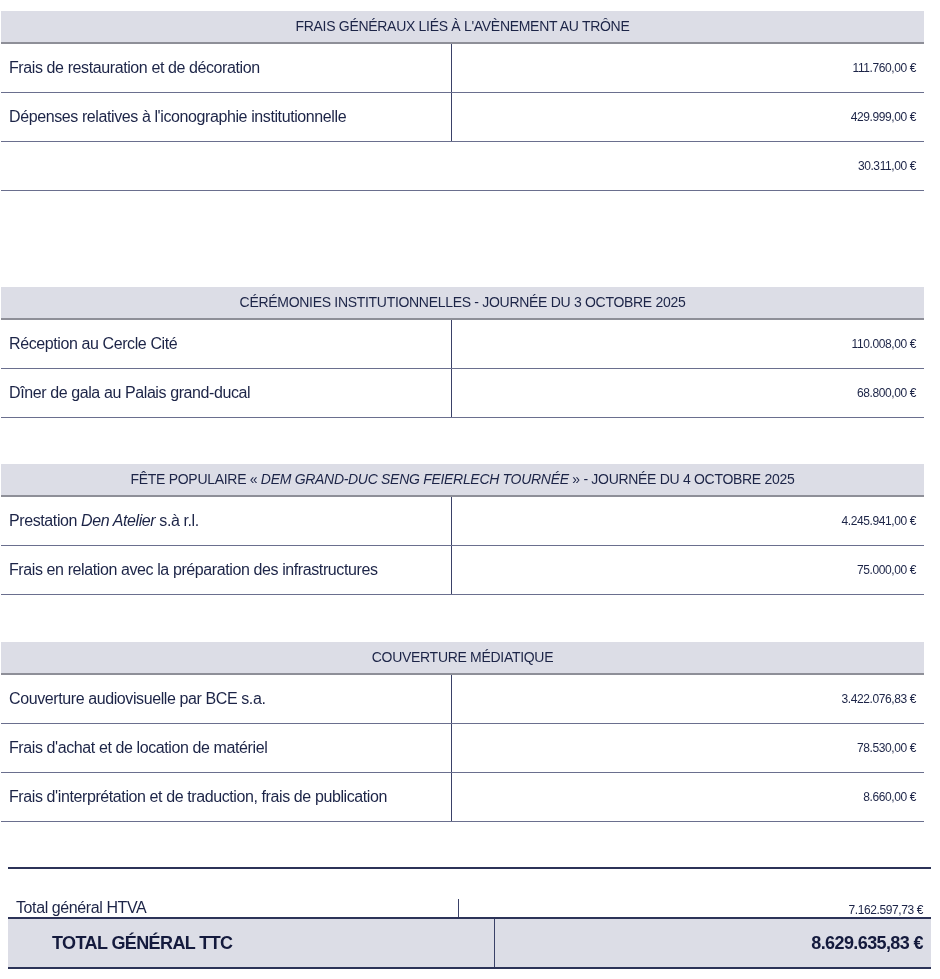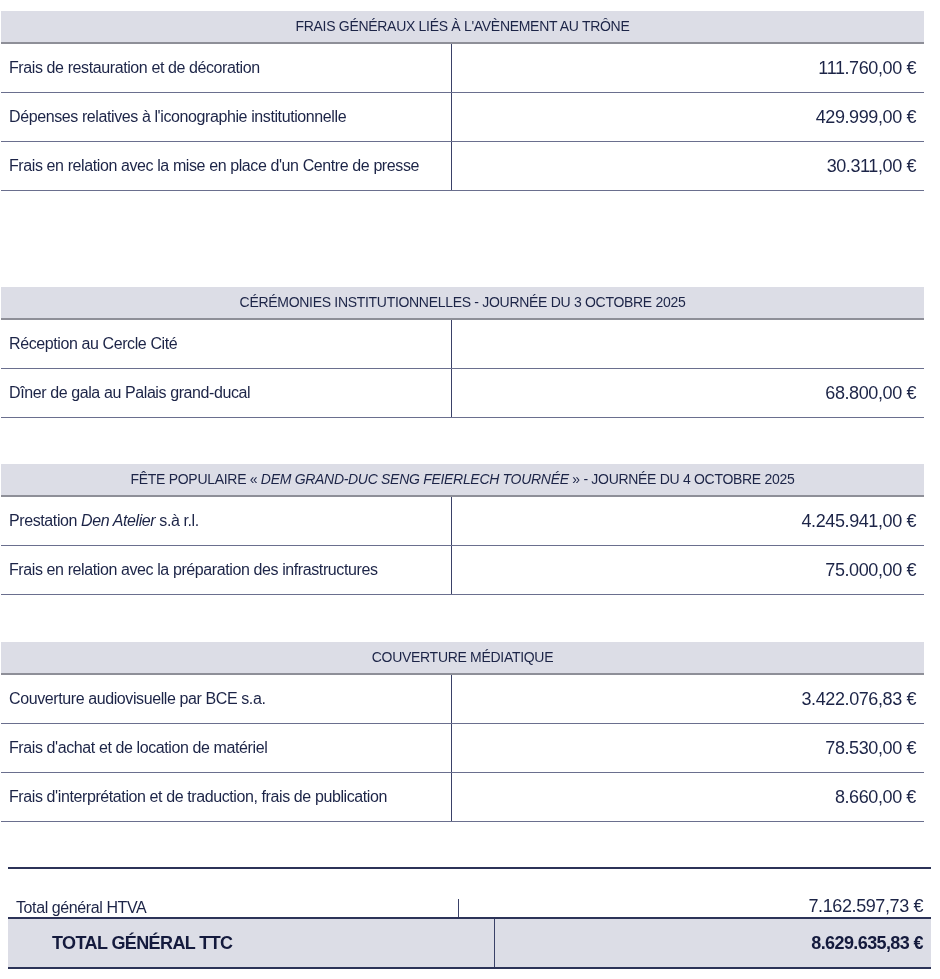--- a/index.html
+++ b/index.html
@@ -13,21 +13,21 @@
     font-size: 14px; letter-spacing: -0.3px; color: #1c2447;
     border-bottom: 2px solid #8e8f98;
   }
   .row { display: flex; height: 48px; border-bottom: 1px solid #6a6f8e; }
   .cell-label {
     width: 442px; border-right: 1px solid #3a4168; padding-left: 8px;
     display: flex; align-items: center; font-size: 16px; letter-spacing: -0.4px;
   }
   .cell-amount {
     flex: 1; display: flex; align-items: center; justify-content: flex-end;
-    padding-right: 8px; font-size: 18px; letter-spacing: -0.4px;
+    padding-right: 8px; font-size: 12px; letter-spacing: -0.4px;
   }
   .totals { position: absolute; left: 8px; width: 923px; top: 867px; border-top: 2px solid #2c3358; }
   .totals .row.htva { height: 48px; border-bottom: 2px solid #2c3358; align-items: flex-end; }
   .totals .row.ttc { height: 48px; background: #dcdde6; border-bottom: 2px solid #2c3358; }
   .totals .ttc .cell-label, .totals .ttc .cell-amount { font-weight: bold; font-size: 18px; letter-spacing: -0.6px; color: #141a3d; padding-left: 44px; }
   i { font-style: italic; }
 </style>
 </head>
 <body>
 
@@ -35,29 +35,29 @@
   <div class="sec-header">FRAIS GÉNÉRAUX LIÉS À L'AVÈNEMENT AU TRÔNE</div>
   <div class="row">
     <div class="cell-label">Frais de restauration et de décoration</div>
     <div class="cell-amount">111.760,00 €</div>
   </div>
   <div class="row">
     <div class="cell-label">Dépenses relatives à l'iconographie institutionnelle</div>
     <div class="cell-amount">429.999,00 €</div>
   </div>
   <div class="row">
-    <div class="cell-label">Frais en relation avec la mise en place d'un Centre de presse</div>
     <div class="cell-amount">30.311,00 €</div>
   </div>
 </div>
 
 <div class="section" style="top:287px;">
   <div class="sec-header">CÉRÉMONIES INSTITUTIONNELLES - JOURNÉE DU 3 OCTOBRE 2025</div>
   <div class="row">
     <div class="cell-label">Réception au Cercle Cité</div>
+    <div class="cell-amount">110.008,00 €</div>
   </div>
   <div class="row">
     <div class="cell-label">Dîner de gala au Palais grand-ducal</div>
     <div class="cell-amount">68.800,00 €</div>
   </div>
 </div>
 
 <div class="section" style="top:464px;">
   <div class="sec-header"><span>FÊTE POPULAIRE « </span><i>DEM GRAND-DUC SENG FEIERLECH TOURNÉE</i><span> » - JOURNÉE DU 4 OCTOBRE 2025</span></div>
   <div class="row">

